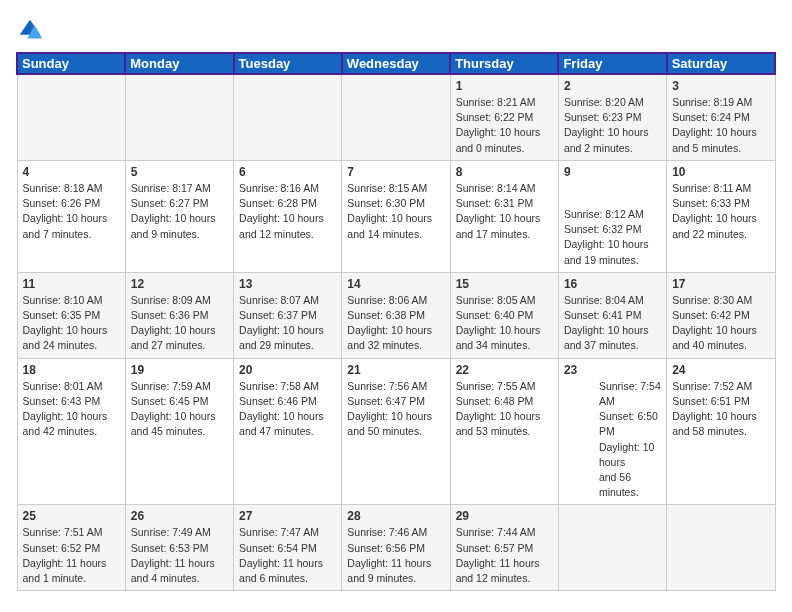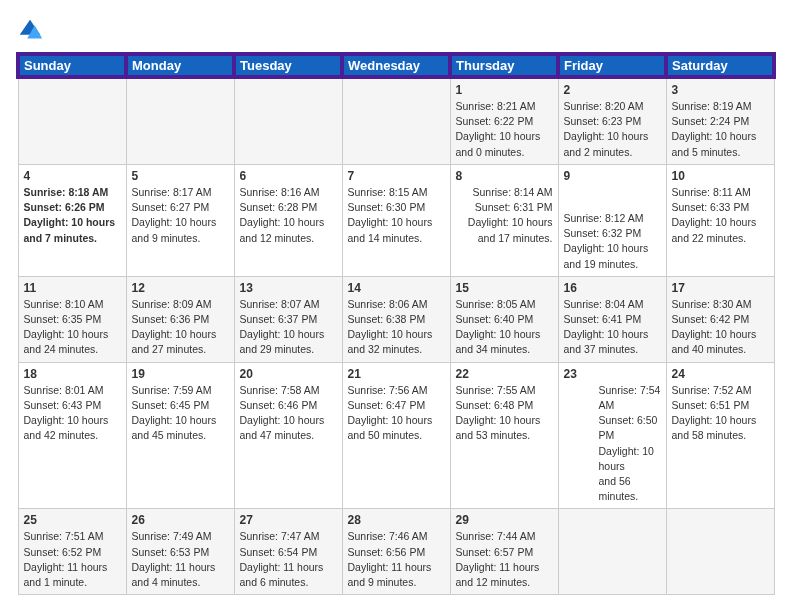--- a/index.html
+++ b/index.html
@@ -50,21 +50,21 @@
       border-collapse: collapse;
       table-layout: fixed;
     }
     thead tr th {
       background-color: #1565c0;
       color: #fff;
       font-size: 13px;
       font-weight: bold;
       padding: 2px 4px;
       text-align: left;
-      border: 4px solid #4c1d95;
+      border: 2px solid #4c1d95;
     }
     tbody tr td {
       vertical-align: top;
       border: 1px solid #ccc;
       padding: 4px 5px;
       font-size: 10.5px;
       color: #333;
       height: 80px;
     }
     tbody tr:nth-child(odd) td {
@@ -133,29 +133,29 @@
         <td>
           <span class="day-number">2</span>
           <div class="day-info" style="white-space: pre-line;">Sunrise: 8:20 AM
 Sunset: 6:23 PM
 Daylight: 10 hours
 and 2 minutes.</div>
         </td>
         <td>
           <span class="day-number">3</span>
           <div class="day-info" style="white-space: pre-line;">Sunrise: 8:19 AM
-Sunset: 2:24 PM
+Sunset: 6:24 PM
 Daylight: 10 hours
 and 5 minutes.</div>
         </td>
       </tr>
       <tr>
         <td>
           <span class="day-number">4</span>
-          <div class="day-info" style="white-space: pre-line; font-weight: bold;">Sunrise: 8:18 AM
+          <div class="day-info" style="white-space: pre-line;">Sunrise: 8:18 AM
 Sunset: 6:26 PM
 Daylight: 10 hours
 and 7 minutes.</div>
         </td>
         <td>
           <span class="day-number">5</span>
           <div class="day-info" style="white-space: pre-line;">Sunrise: 8:17 AM
 Sunset: 6:27 PM
 Daylight: 10 hours
 and 9 minutes.</div>
@@ -169,21 +169,21 @@
         </td>
         <td>
           <span class="day-number">7</span>
           <div class="day-info" style="white-space: pre-line;">Sunrise: 8:15 AM
 Sunset: 6:30 PM
 Daylight: 10 hours
 and 14 minutes.</div>
         </td>
         <td>
           <span class="day-number">8</span>
-          <div class="day-info" style="white-space: pre-line; text-align: right;">Sunrise: 8:14 AM
+          <div class="day-info" style="white-space: pre-line;">Sunrise: 8:14 AM
 Sunset: 6:31 PM
 Daylight: 10 hours
 and 17 minutes.</div>
         </td>
         <td>
           <span class="day-number">9</span>
           <div class="day-info" style="white-space: pre-line; margin-top: 28px;">Sunrise: 8:12 AM
 Sunset: 6:32 PM
 Daylight: 10 hours
 and 19 minutes.</div>

